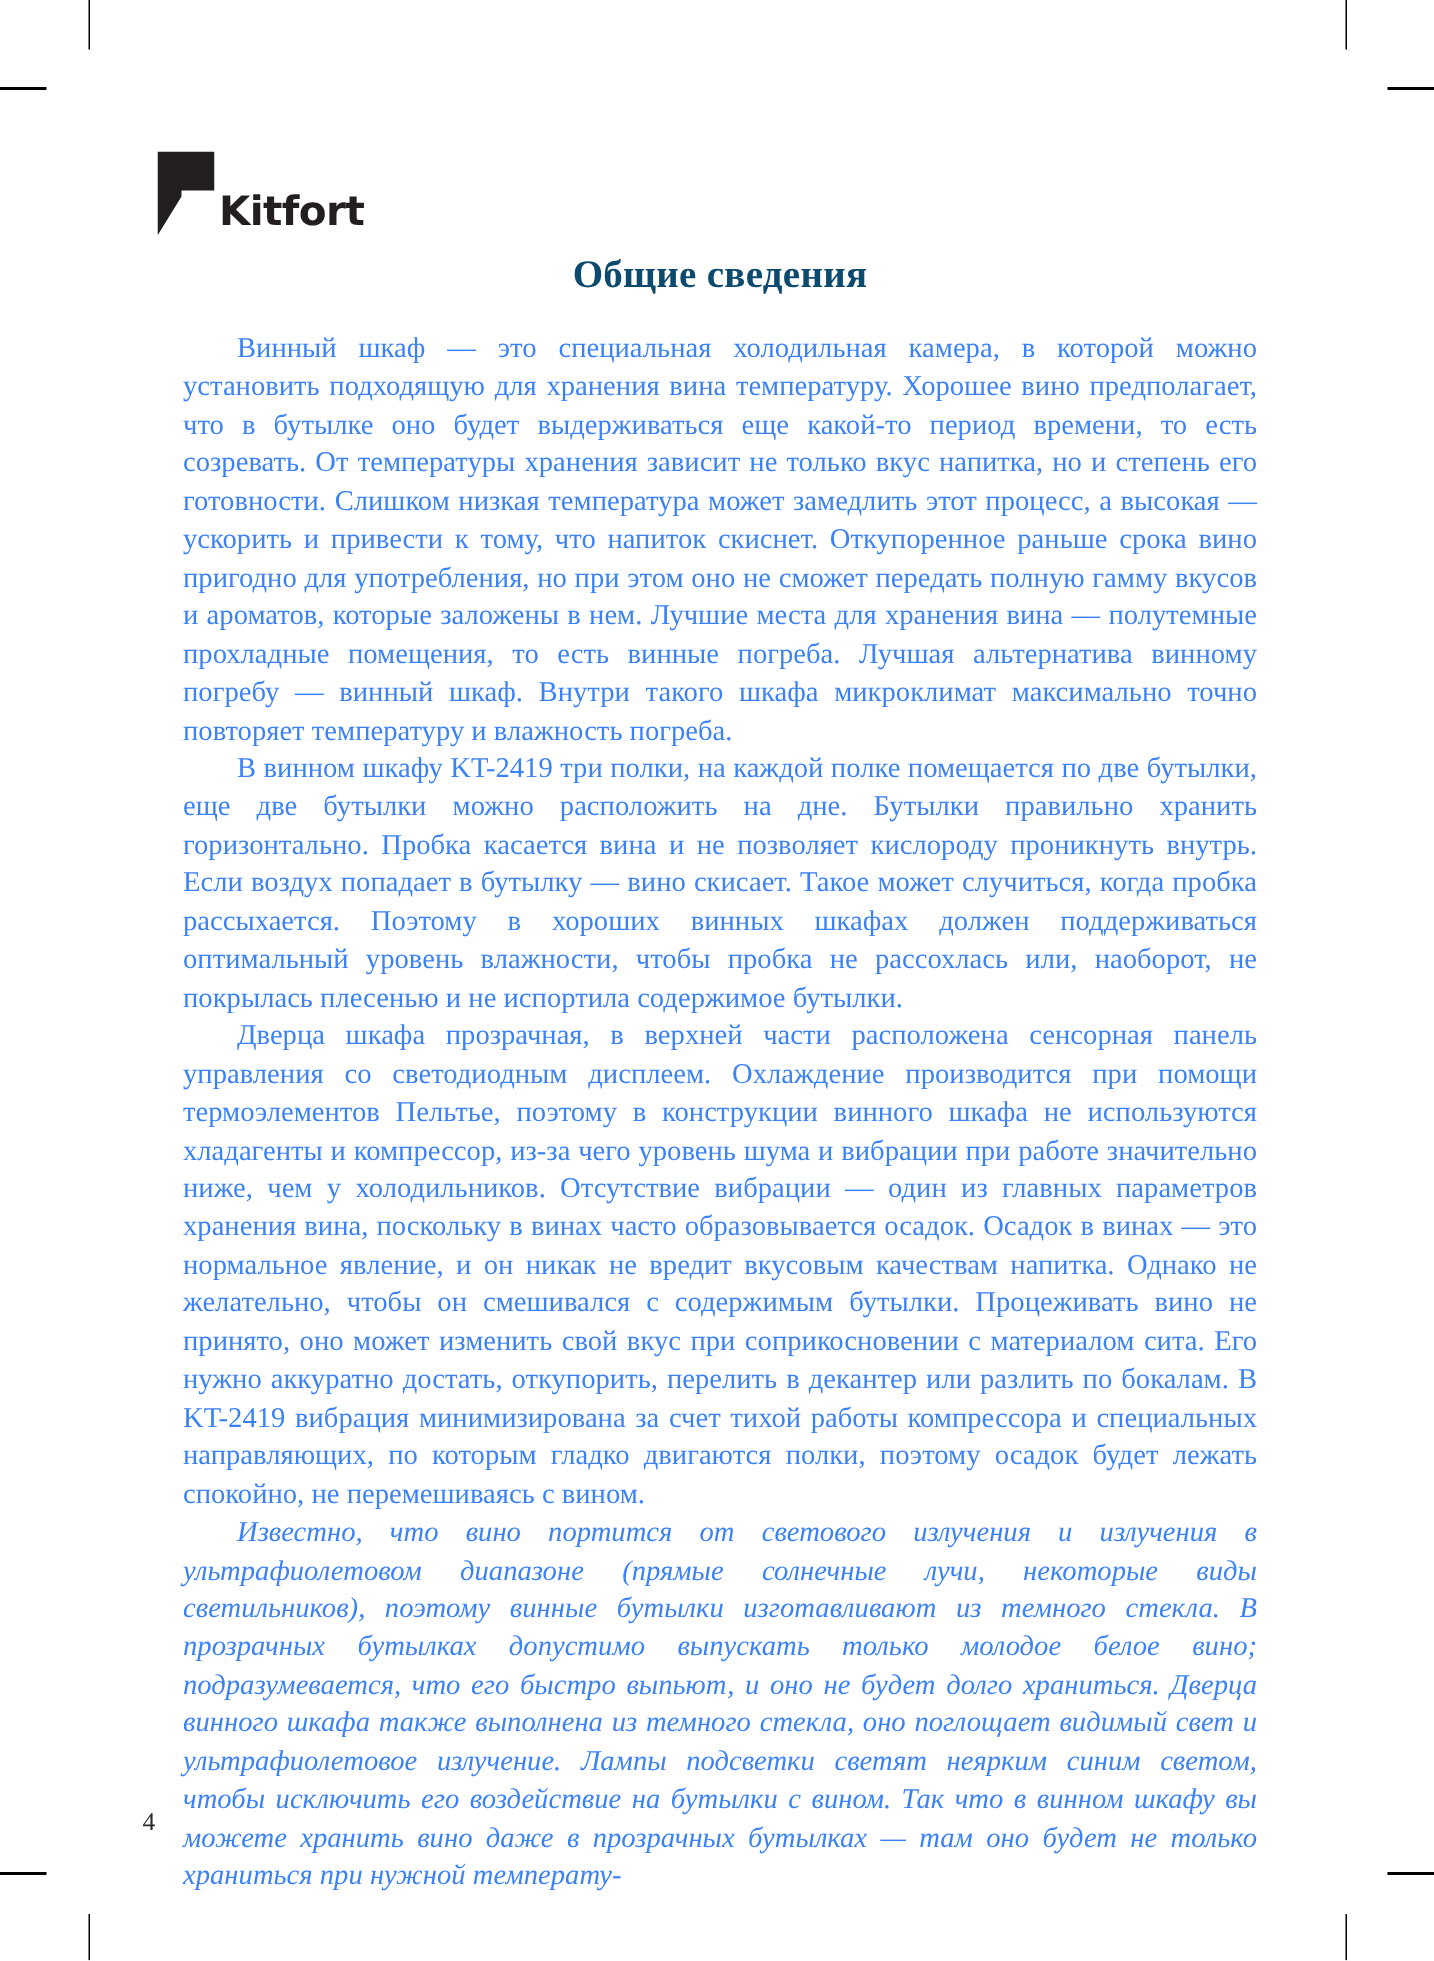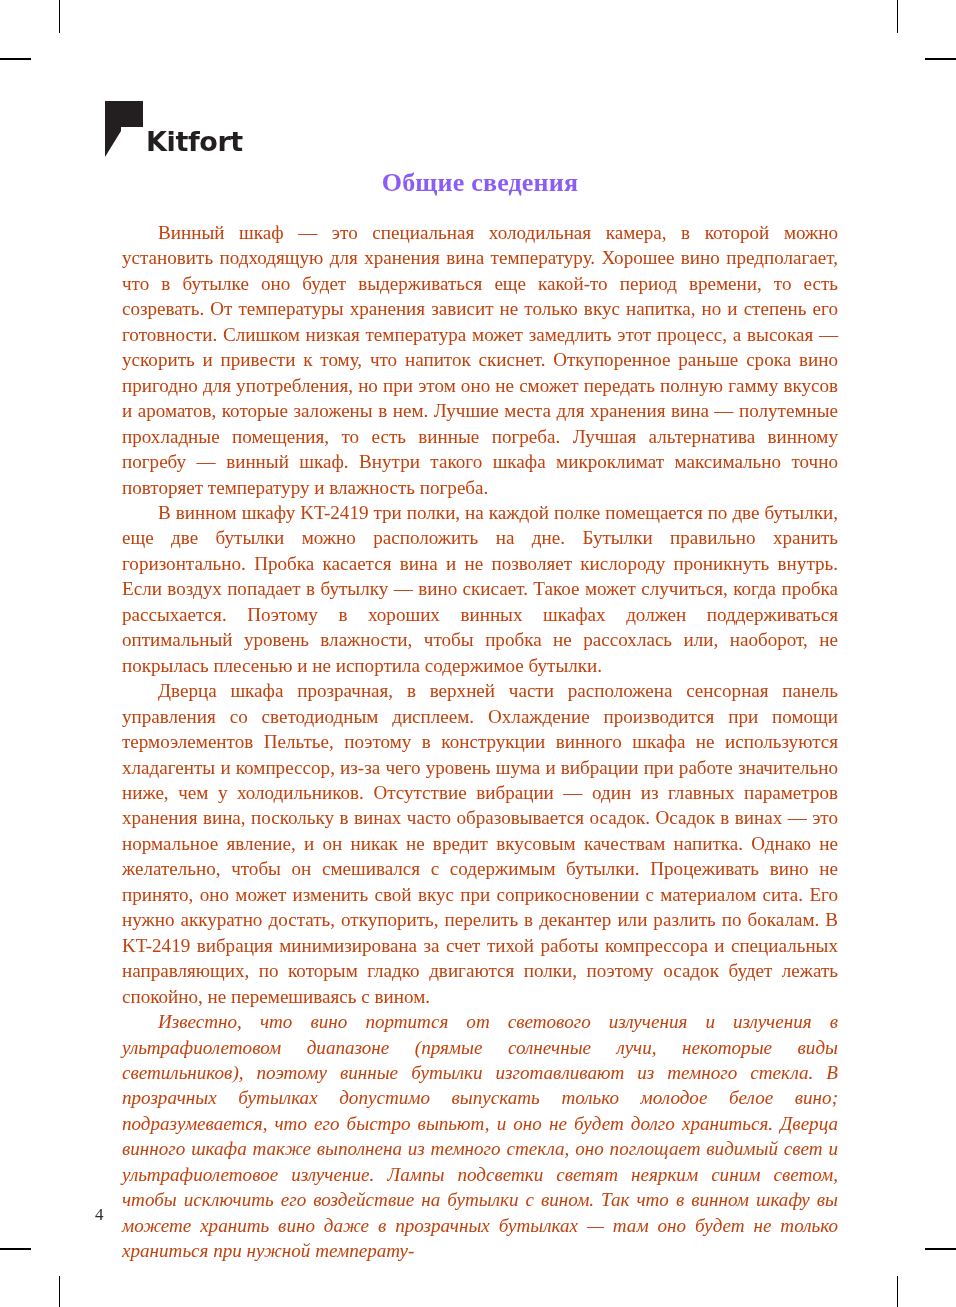--- a/index.html
+++ b/index.html
@@ -69,32 +69,32 @@
     top: 168px;
     width: 716px;
   }
 
   #page-title {
     font-size: 26px;
     font-weight: 700;
     text-align: center;
     margin: 0 0 22px 0;
     letter-spacing: 0.2px;
-    color: #8b5cf6;
+    color: #0c4a6e;
   }
 
   .para {
     font-size: 19.1px;
     line-height: 25.45px;
     text-align: justify;
     text-justify: inter-word;
     text-indent: 36px;
     margin: 0;
     hyphens: manual;
-    color: #c2410c;
+    color: #3b82f6;
   }
   .para.last {
     text-align: justify;
     font-style: italic;
   }
 
   
   #page-number {
     position: absolute;
     left: 95px;

